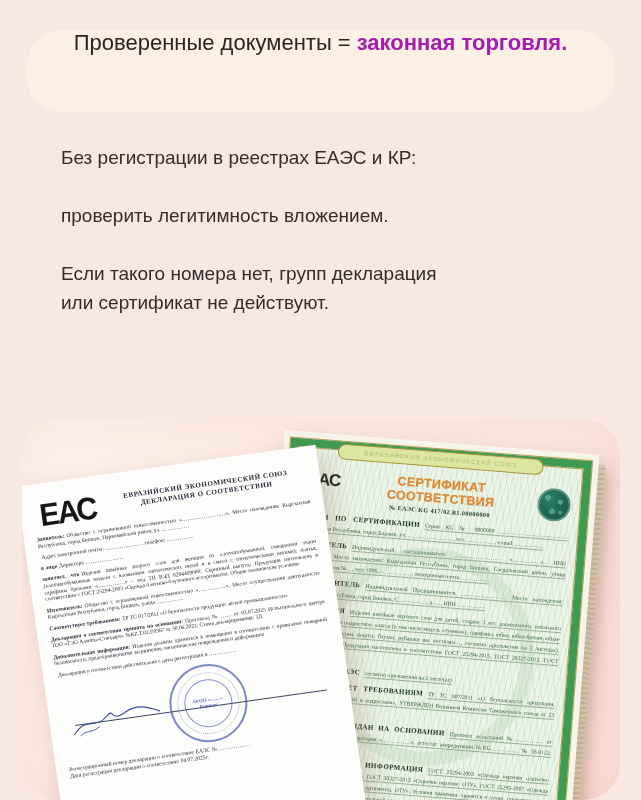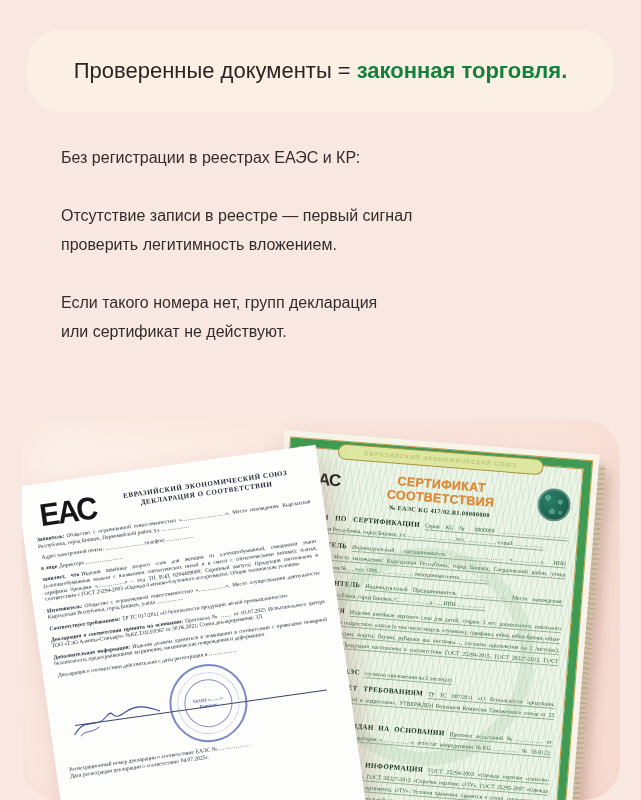--- a/index.html
+++ b/index.html
@@ -8,28 +8,28 @@
     position:relative;
     background:#f8e8e1;
     font-family:"Liberation Sans", sans-serif;
     color:#2d2626;
   }
 
   
   .header-card {
     position:absolute; left:27px; top:30px; width:587px; height:82px;
     background:#fcefe4; border-radius:34px;
-    display:flex; align-items:center; justify-content:center;
+    display:flex; justify-content:center;
   }
   .header-card .h-normal { font-size:22px; font-weight:400; color:#2b2424; }
-  .header-card .h-bold   { font-size:22px; font-weight:700; color:#15803d; margin-left:6px; }
+  .header-card .h-bold   { font-size:22px; font-weight:700; color:#a21caf; margin-left:6px; }
 
   
   .copy { position:absolute; left:61px; top:143px; width:530px;
-          font-size:16px; line-height:29px; color:#332c2c; }
+          font-size:19px; line-height:29px; color:#332c2c; }
   .copy p { margin-bottom:29px; }
   .copy p.tight { margin-bottom:0; }
   .copy .list p { margin-bottom:0; }
   .copy .list { margin-bottom:29px; }
 
   
   .photo {
     position:absolute; left:22px; top:420px; width:598px; height:380px;
     border-radius:36px; overflow:hidden;
     background:linear-gradient(135deg,#fdf2eb 0%, #fbe7de 50%, #f8ddd4 100%);
@@ -127,21 +127,20 @@
 </head>
 <body>
 
 <div class="header-card">
   <span class="h-normal">Проверенные документы =</span>
   <span class="h-bold">законная торговля.</span>
 </div>
 
 <div class="copy">
   <p>Без регистрации в реестрах ЕАЭС и КР:</p>
-  <p class="tight">Отсутствие записи в реестре — первый сигнал</p>
   <p>проверить легитимность вложением.</p>
   <p class="tight">Если такого номера нет, групп декларация</p>
   <p>или сертификат не действуют.</p>
 </div>
 
 <div class="photo">
 
   <div class="decl-wrap">
     <div class="decl">
       <div class="decl-head">

